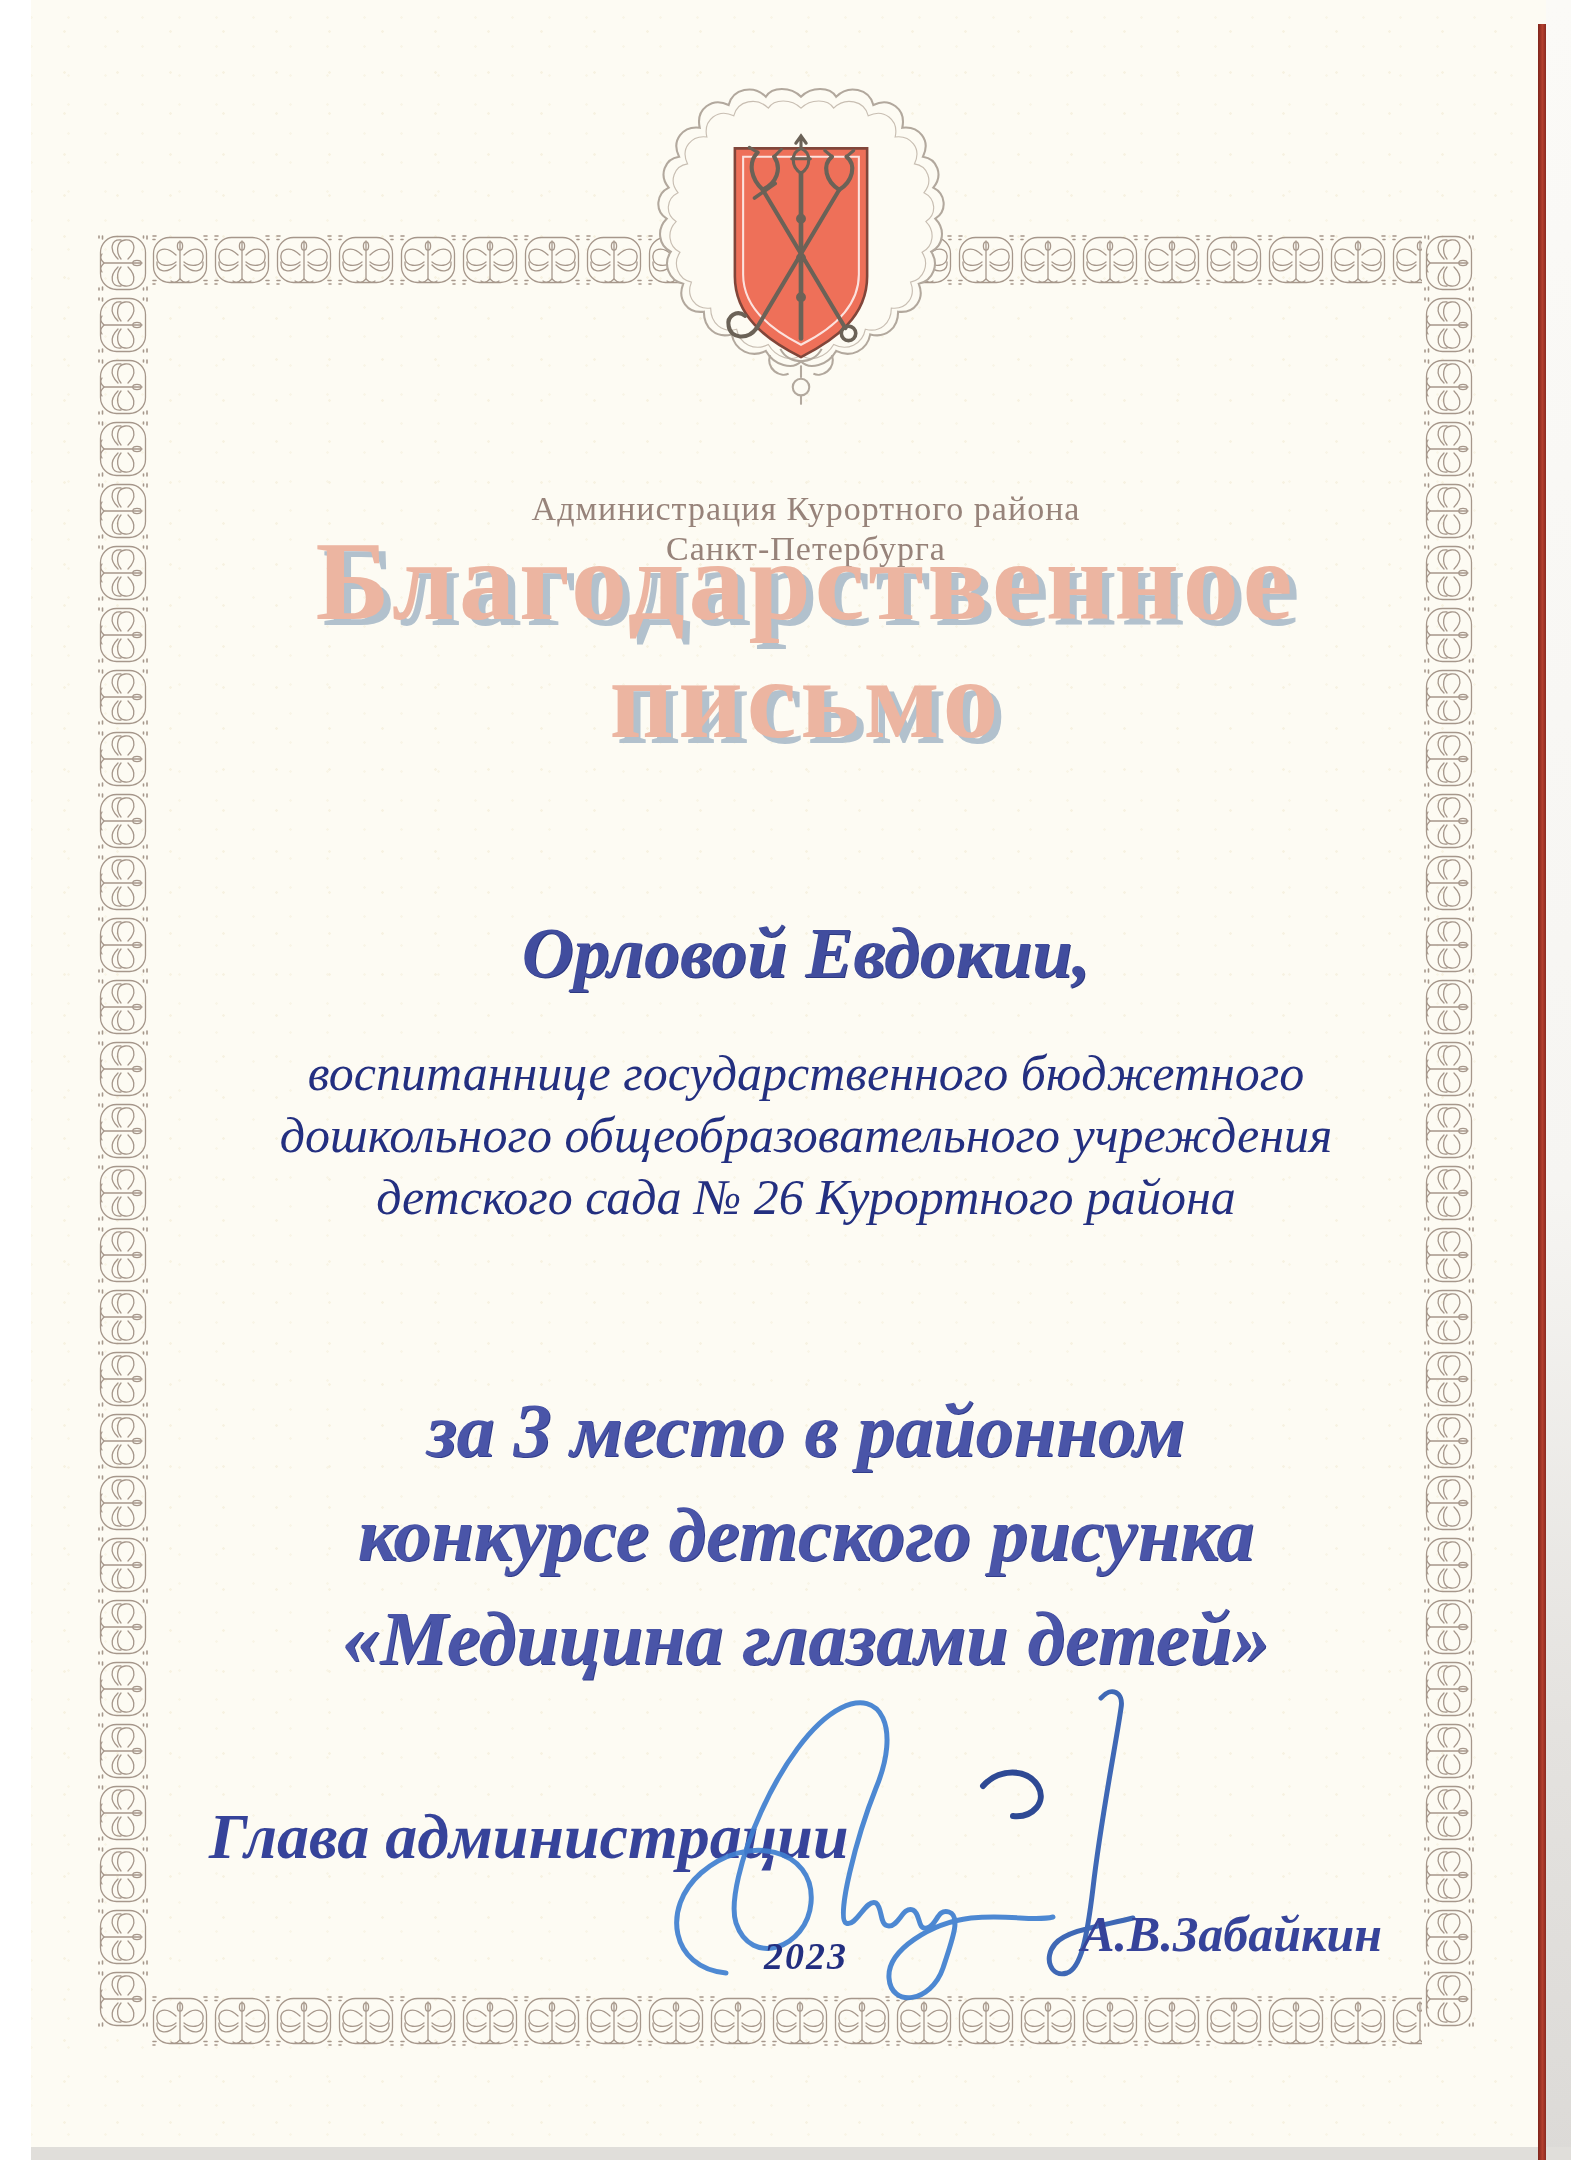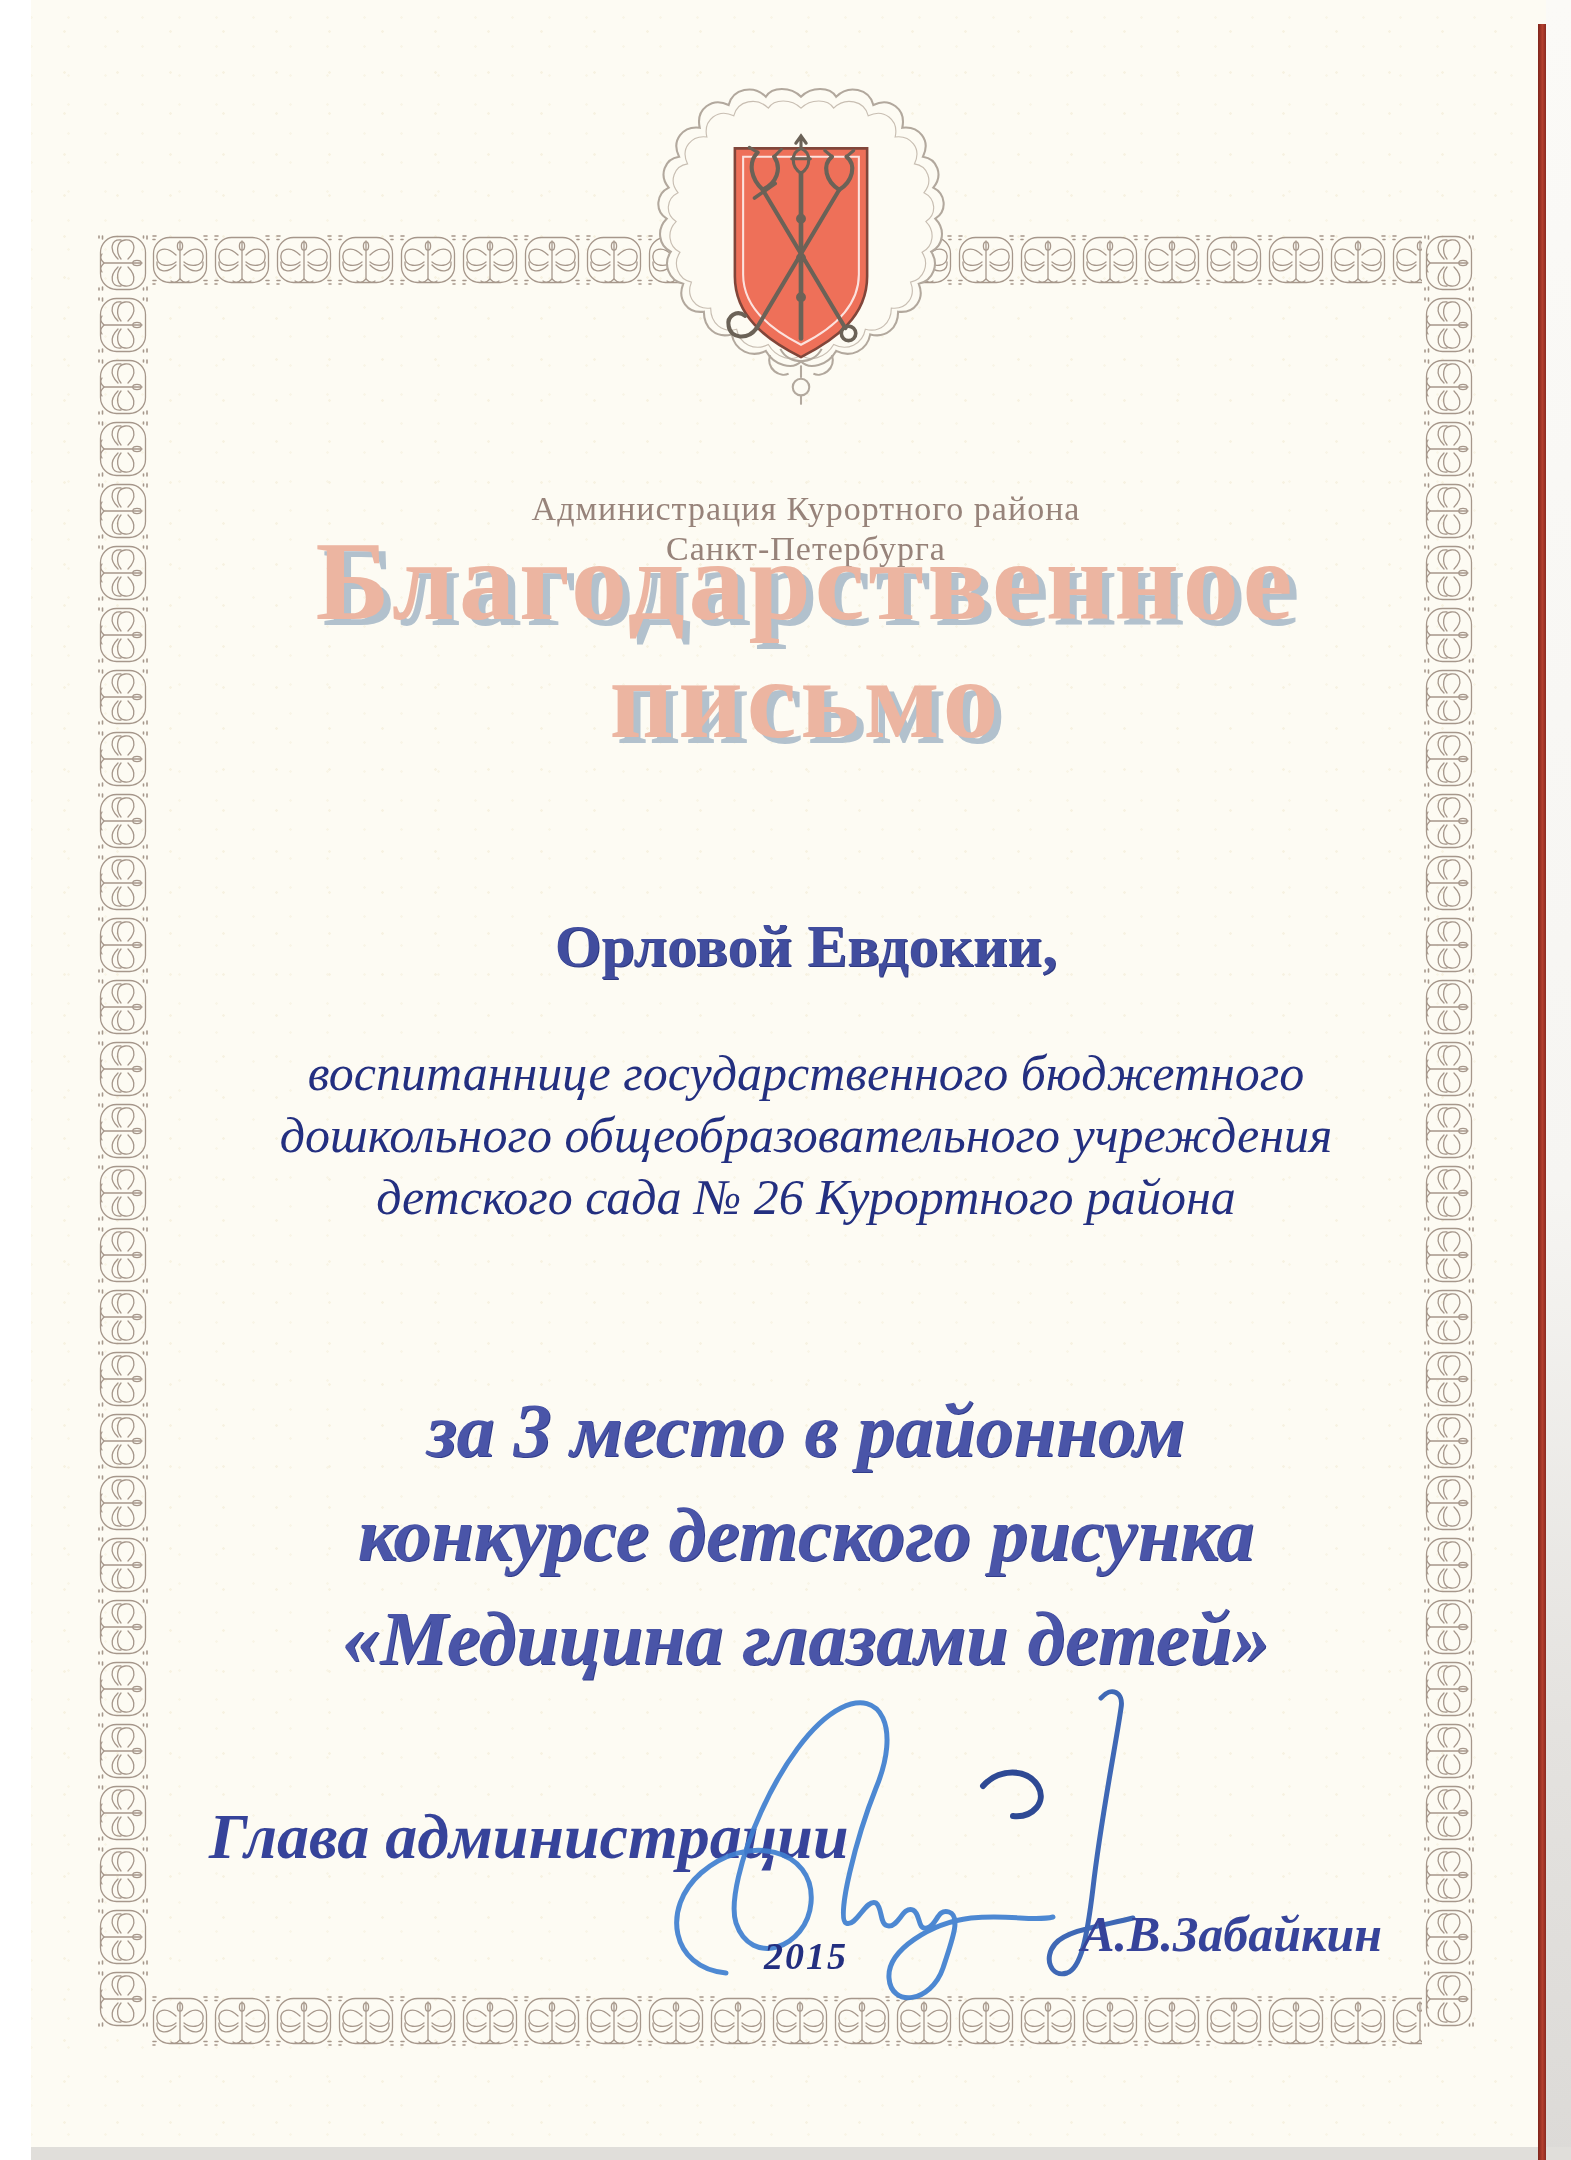--- a/index.html
+++ b/index.html
@@ -36,21 +36,21 @@
 
   
   .coa{position:absolute;left:584px;top:84px;width:372px;height:352px;z-index:2;}
 
   
   .center-col{position:absolute;left:105px;width:1340px;text-align:center;z-index:2;}
   .org{top:489px;font-size:34px;line-height:40px;letter-spacing:1px;color:var(--org-text,#97837a);}
   .title{top:522px;font-size:112px;line-height:118px;font-weight:bold;letter-spacing:4px;
     color:var(--title-fill,#ecb5a1);
     text-shadow:7px 6px 0 var(--title-shadow,#b2c1cd);}
-  .recipient{top:912px;font-size:60px;font-weight:bold;color:var(--recipient-text,#414d9e);
+  .recipient{top:912px;font-size:72px;font-style:italic;font-weight:bold;color:var(--recipient-text,#414d9e);
     text-shadow:1px 1px 0 #2c3880;}
   .description{top:1042px;font-size:50px;font-style:italic;line-height:62px;color:var(--body-text,#232f80);}
   .award{top:1378px;font-size:76px;font-weight:bold;font-style:italic;line-height:104px;
     color:var(--award-text,#4a55a8);text-shadow:1px 1px 0 #303c8a;text-align:center;}
   .sig-role{position:absolute;left:178px;top:1800px;font-size:64px;font-weight:bold;font-style:italic;
     color:var(--signature-text,#36439a);z-index:2;}
   .sig-name{position:absolute;right:210px;top:1905px;font-size:50px;font-weight:bold;font-style:italic;
     color:var(--signature-text,#36439a);z-index:2;}
   .sig-svg{position:absolute;left:600px;top:1668px;width:580px;height:352px;z-index:2;}
   .year{top:1934px;font-size:38px;font-style:italic;font-weight:bold;letter-spacing:2px;color:var(--body-text,#232f80);}
@@ -466,18 +466,18 @@
            C225 260 235 230 245 235 C252 240 248 258 258 258 C268 258 272 238 282 242
            C290 246 286 262 296 260 C306 258 306 240 318 244 C330 248 322 270 312 300
            C300 335 260 340 258 310 C256 282 300 255 340 250 C380 246 402 254 422 249"></path>
       <path stroke="#2f5cb0" stroke-width="5" d="M470 30 C480 18 493 24 490 40 C486 70 470 150 462 220 C456 270 450 300 436 305
            C420 310 412 290 424 276 C436 262 470 258 502 250"></path>
       <path stroke="#1d3a8c" stroke-width="6" d="M352 118 C368 100 396 100 407 118 C416 134 402 150 382 148"></path>
     </g>
   </svg>
   <div class="sig-name">А.В.Забайкин</div>
 
-  <div class="center-col year">2015</div>
+  <div class="center-col year">2023</div>
 
   <div class="right-margin"></div>
   <div class="page-edge"></div>
   <div class="bottom-margin"></div>
 </div>
 
 </body></html>

